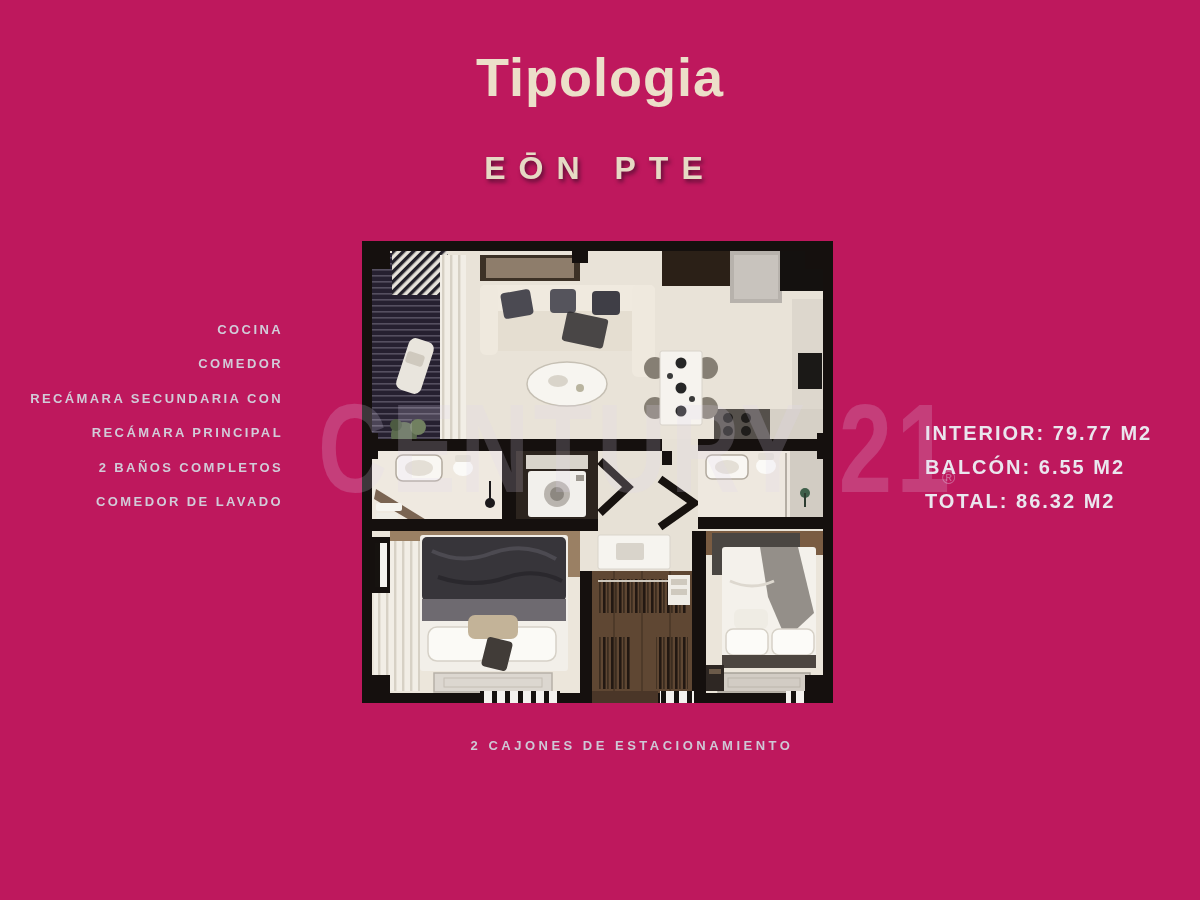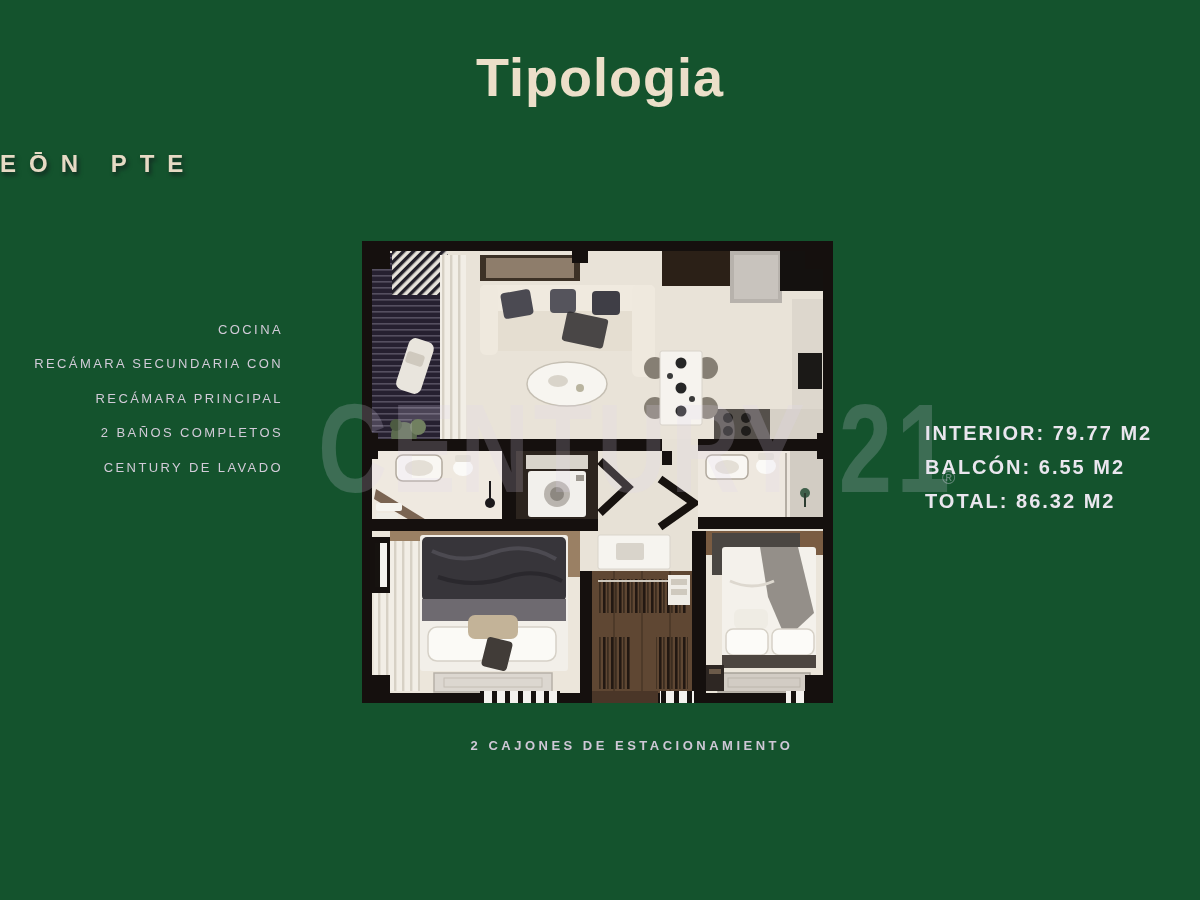--- a/index.html
+++ b/index.html
@@ -2,44 +2,44 @@
 <html><head>
 <meta charset="utf-8">
 <style>
   html,body{margin:0;padding:0;}
   body{
     width:1200px;height:900px;
     background:#3b2b45;
     font-family:"Liberation Sans", sans-serif;
     overflow:hidden;
   }
-  .slide{position:relative;width:1200px;height:900px;background:#14532d;overflow:hidden;}
+  .slide{position:relative;width:1200px;height:900px;background:#be185d;overflow:hidden;}
 
   .page-title{
     position:absolute;left:0;top:46px;width:1200px;
     text-align:center;
     font-size:54px;font-weight:800;letter-spacing:1px;
     color:#ecdfc9;
   }
   .unit-name{
     position:absolute;left:0;top:150px;width:1200px;
-    text-align:left;
-    font-size:24px;font-weight:700;letter-spacing:13px;
+    text-align:center;
+    font-size:32px;font-weight:700;letter-spacing:13px;
     color:#e6dac4;
     text-shadow:2px 3px 4px rgba(18,8,24,.55);
   }
 
   .feature-list{
     position:absolute;top:313px;right:917px;
     margin:0;padding:0;list-style:none;
     text-align:right;white-space:nowrap;
   }
   .feature-list li{
     line-height:34.4px;
-    font-size:13px;font-weight:400;letter-spacing:2.4px;
+    font-size:13px;font-weight:700;letter-spacing:2.4px;
     color:#d2cbd8;
   }
 
   .area-stats{
     position:absolute;left:925px;top:416px;
     white-space:nowrap;
   }
   .area-stats div{
     line-height:34px;
     font-size:20px;font-weight:700;letter-spacing:2px;
@@ -77,24 +77,25 @@
 </head>
 <body>
 
 <div class="slide">
 
   <div class="page-title">Tipologia</div>
   <div class="unit-name">EŌN PTE</div>
 
   <ul class="feature-list">
     <li>COCINA</li>
+    <li>COMEDOR</li>
     <li>RECÁMARA SECUNDARIA CON</li>
     <li>RECÁMARA PRINCIPAL</li>
     <li>2 BAÑOS COMPLETOS</li>
-    <li>CENTURY DE LAVADO</li>
+    <li>COMEDOR DE LAVADO</li>
   </ul>
 
   <svg class="floorplan" viewBox="0 0 471 462" xmlns="http://www.w3.org/2000/svg">
     <defs>
       <pattern id="p-slats" width="6" height="6" patternUnits="userSpaceOnUse">
         <rect width="6" height="6" fill="#262030"></rect>
         <rect y="4" width="6" height="1.6" fill="#554f60"></rect>
       </pattern>
       <pattern id="p-hatch" width="7" height="7" patternUnits="userSpaceOnUse" patternTransform="rotate(45)">
         <rect width="7" height="7" fill="#e6e2da"></rect>

